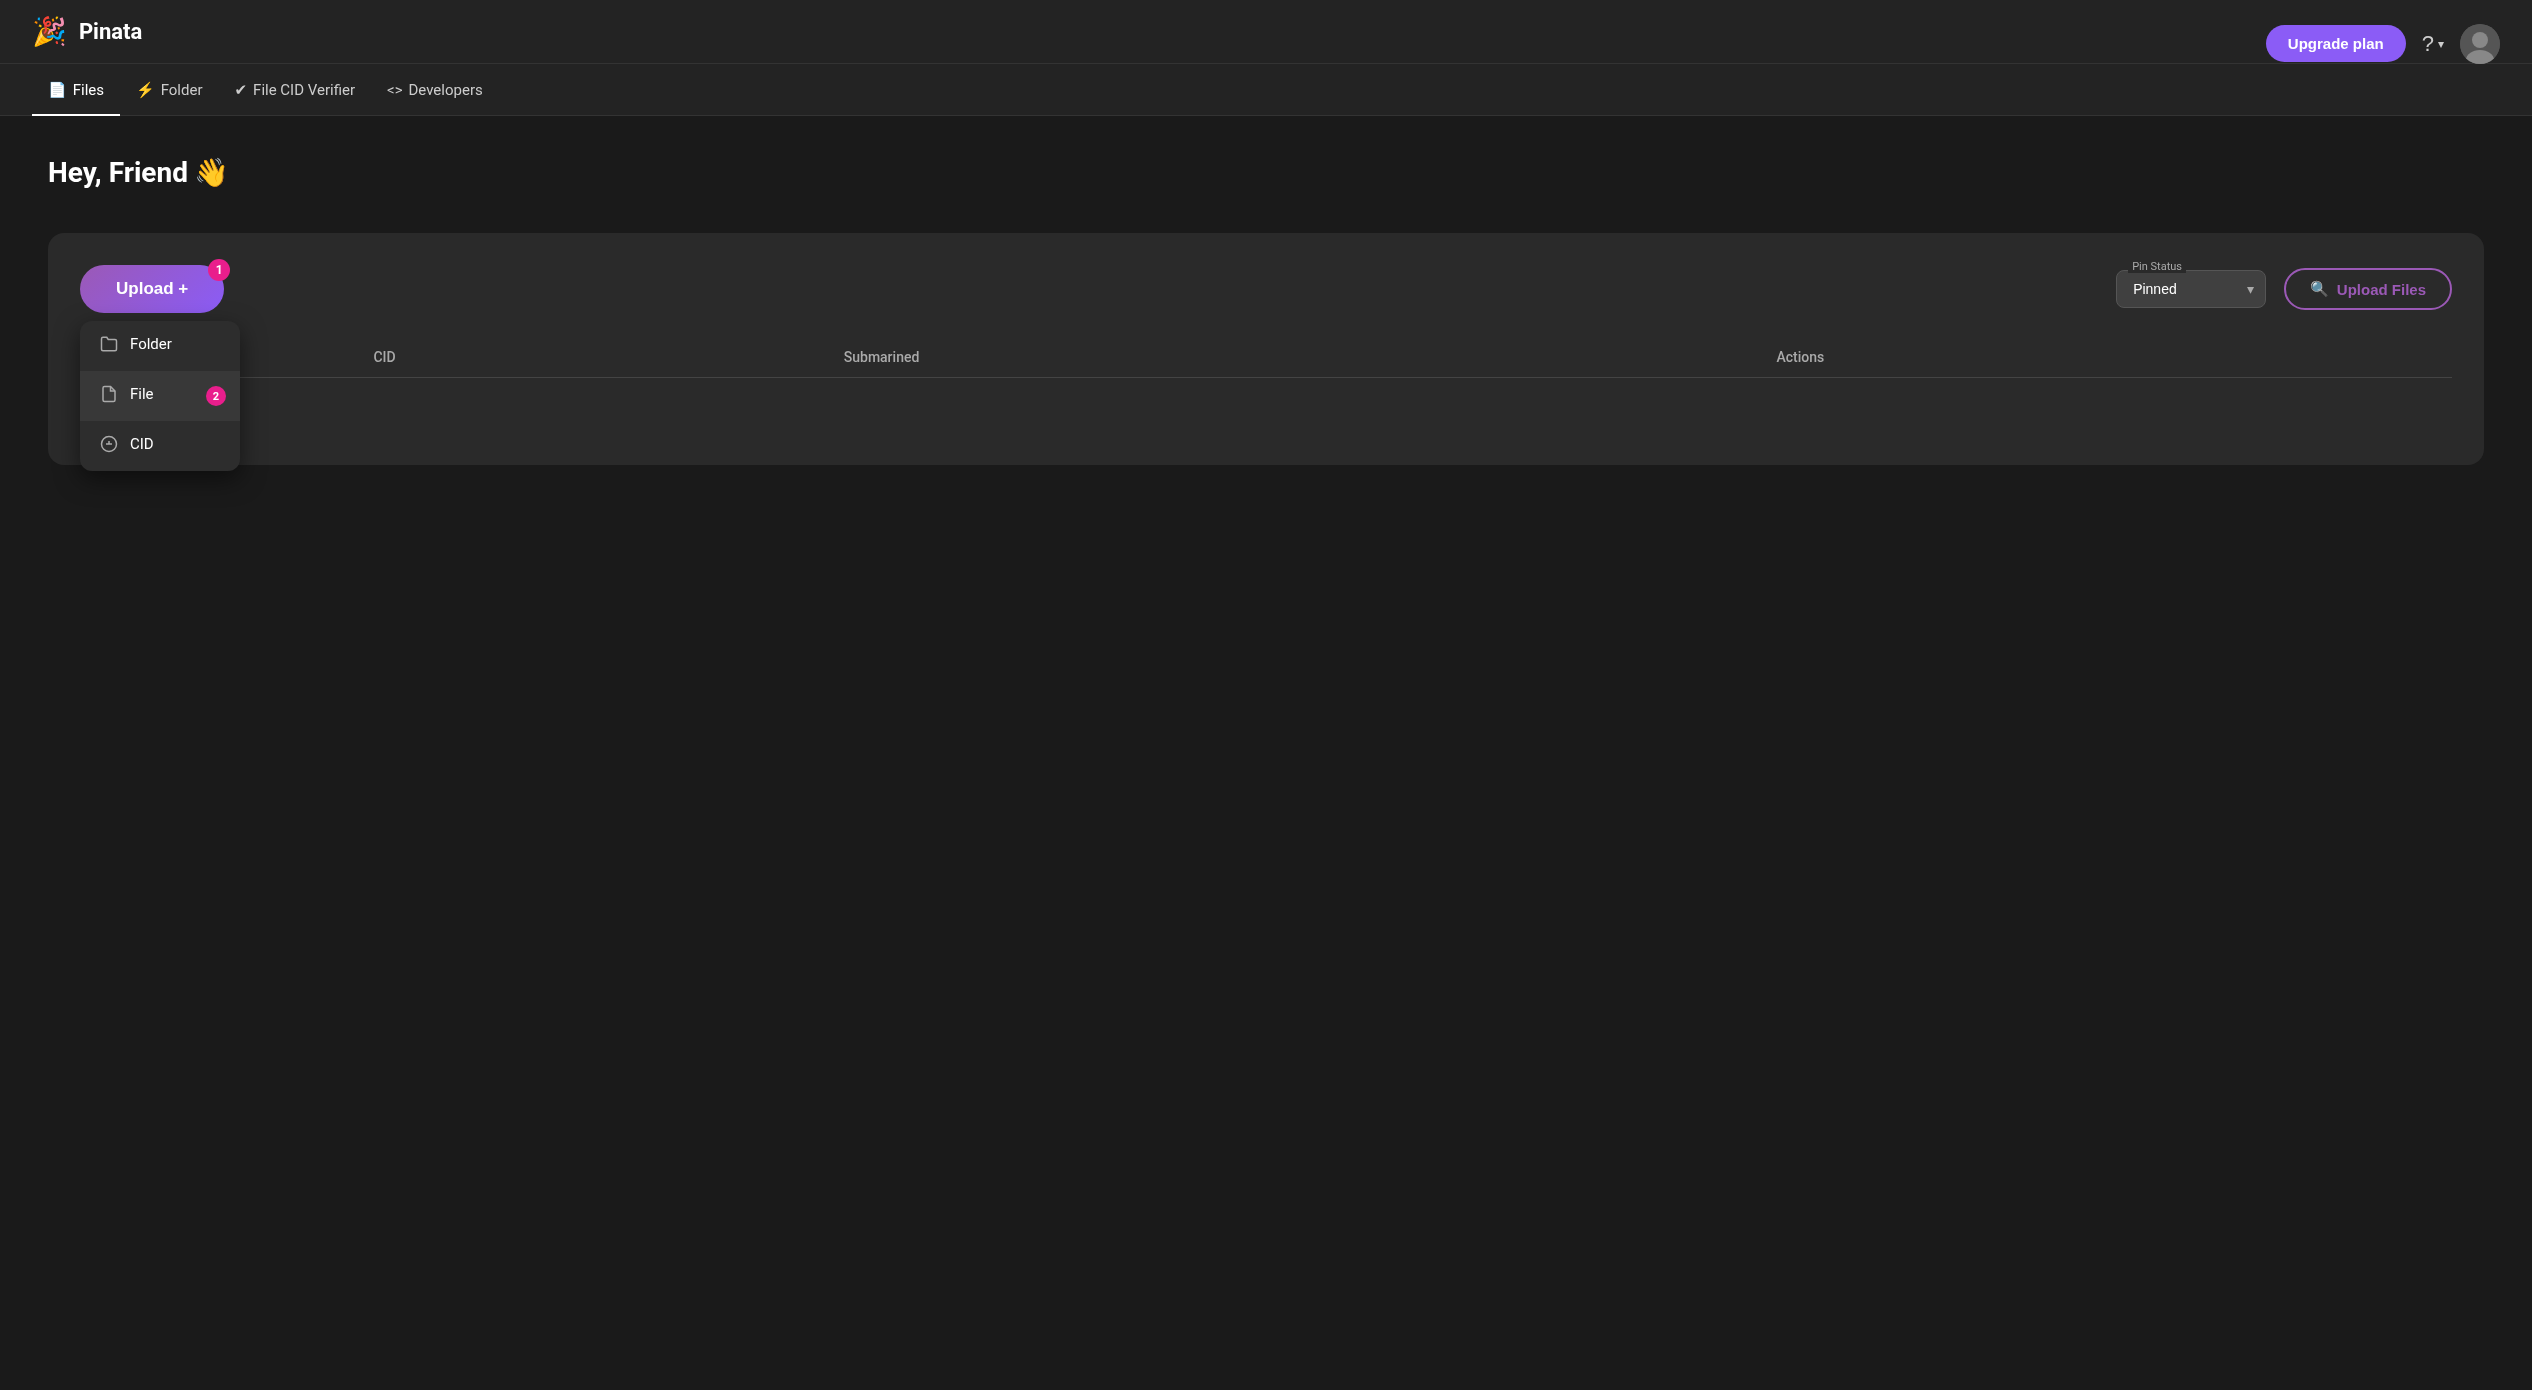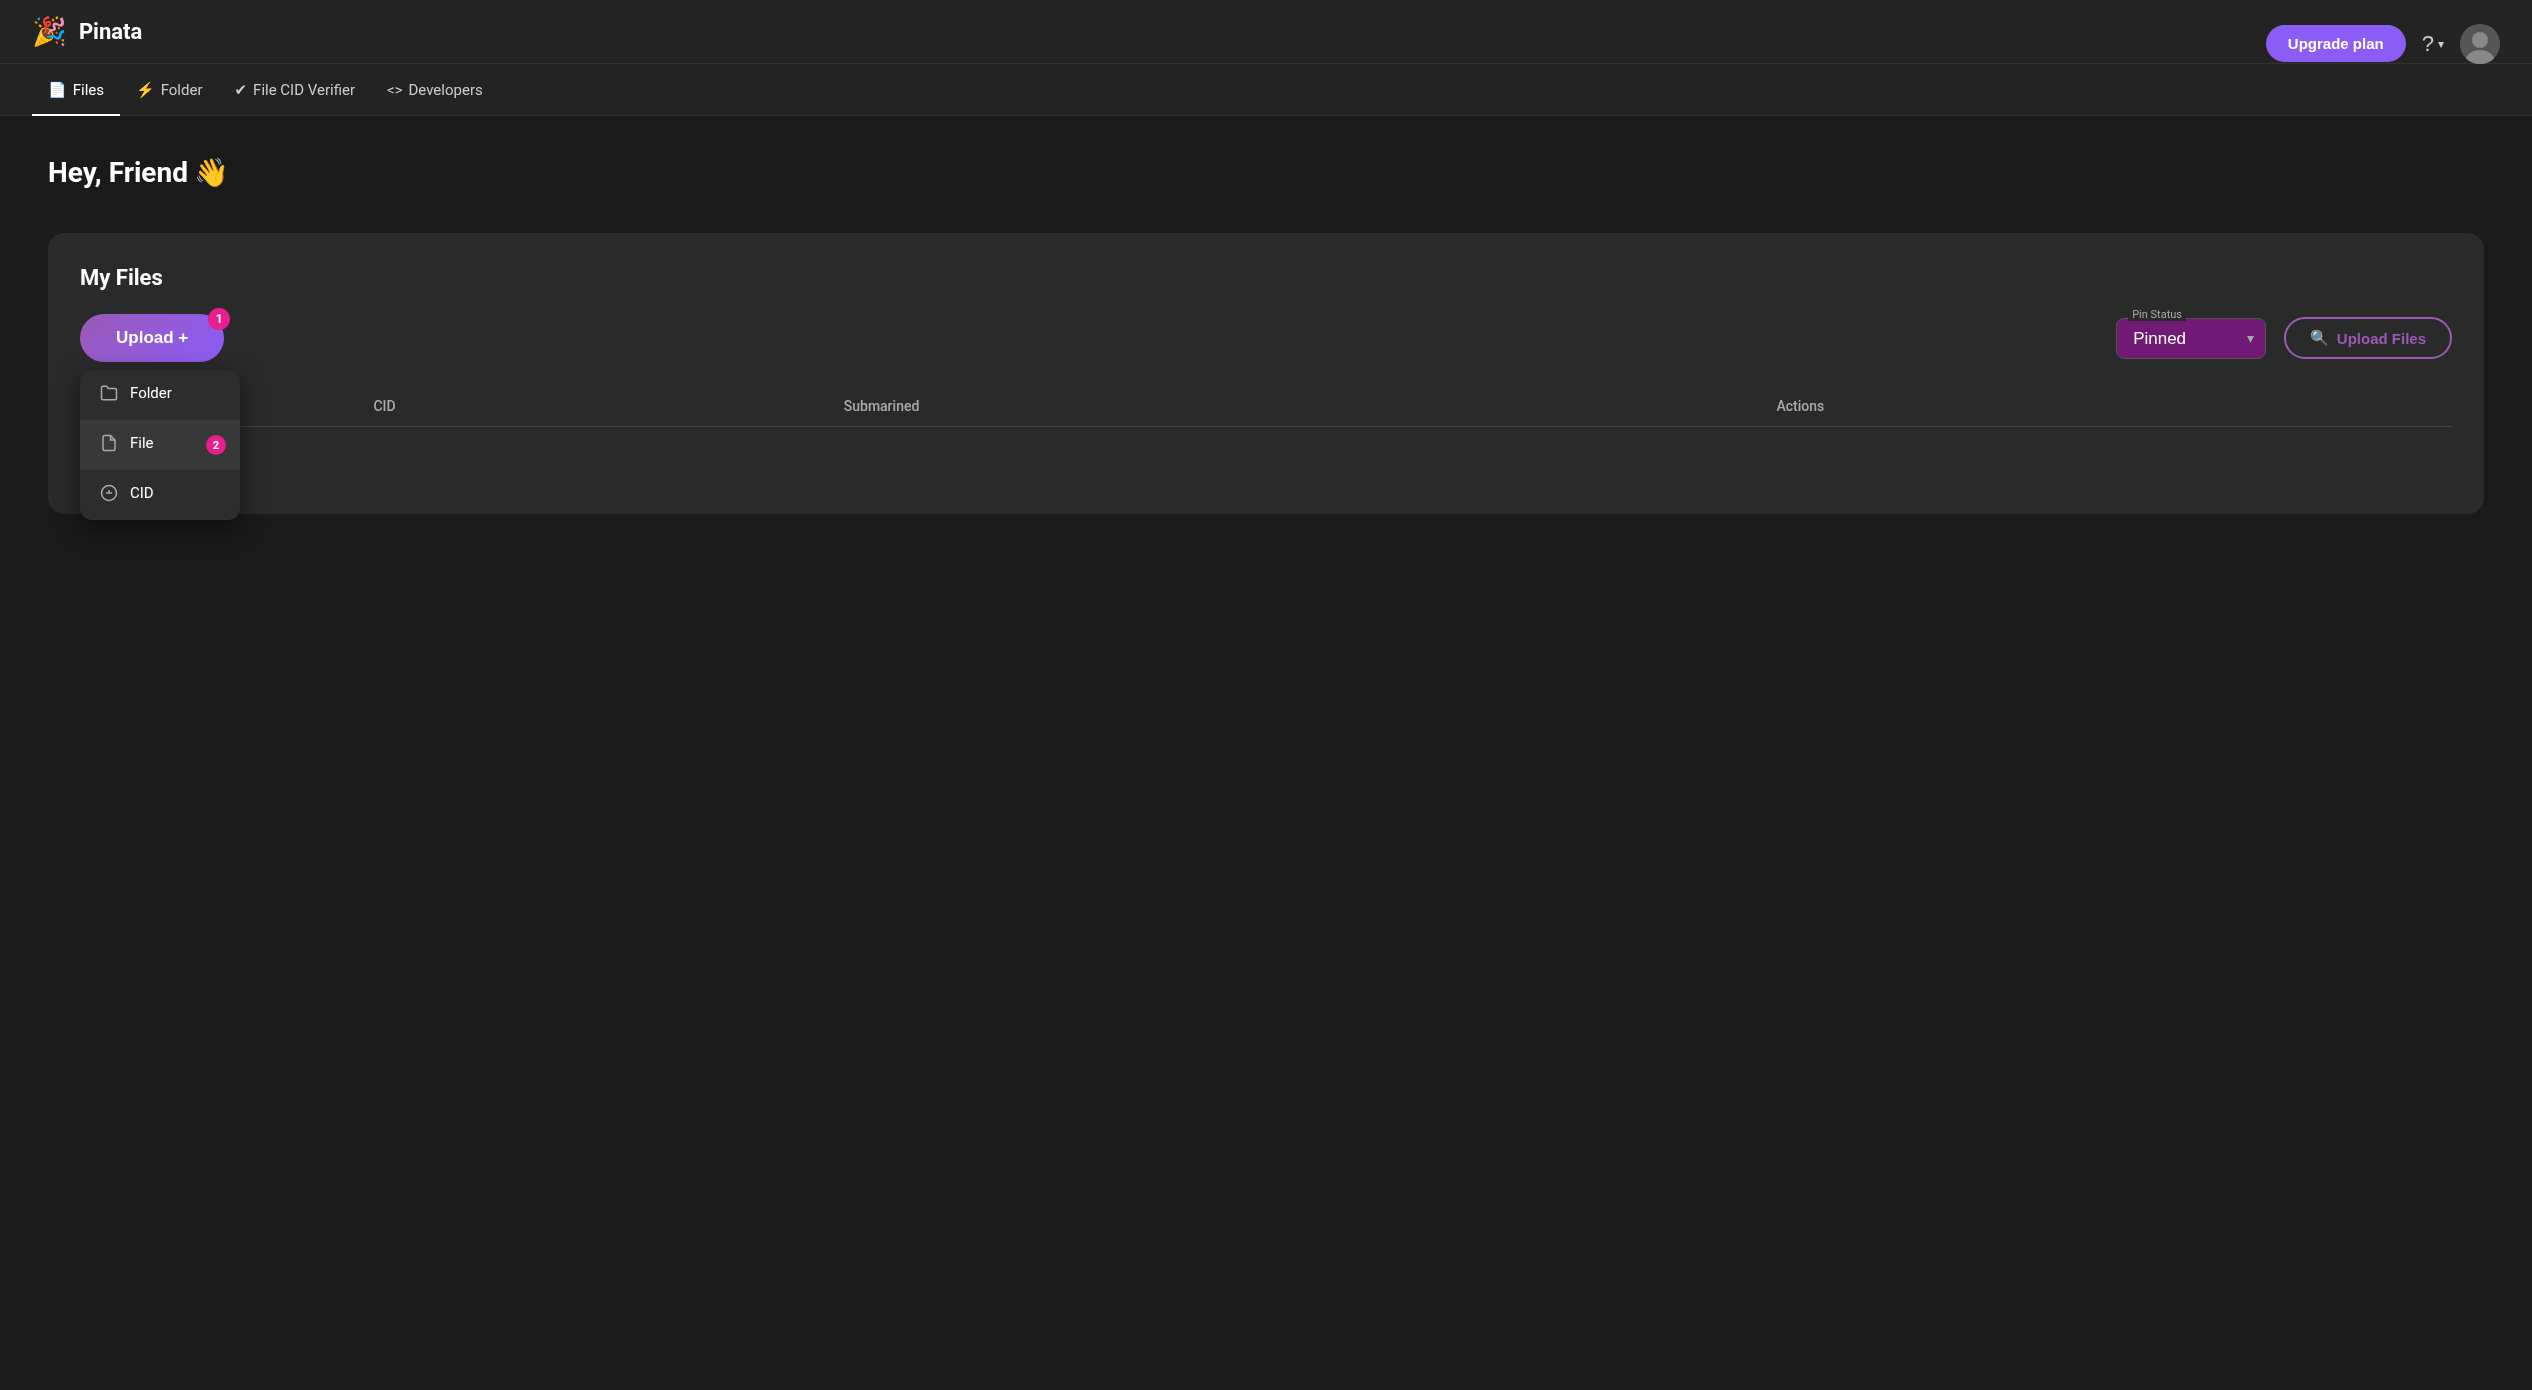--- a/index.html
+++ b/index.html
@@ -261,26 +261,26 @@
       position: absolute;
       top: -10px;
       left: 12px;
       font-size: 11px;
       color: #aaa;
       background-color: #2a2a2a;
       padding: 0 4px;
     }
 
     .pin-status-select {
-      background-color: #701a75;
+      background-color: #404040;
       color: #fff;
       border: 1px solid #555;
       border-radius: 8px;
       padding: 10px 40px 10px 16px;
-      font-size: 17px;
+      font-size: 14px;
       cursor: pointer;
       appearance: none;
       min-width: 150px;
     }
 
     .select-chevron {
       position: absolute;
       right: 12px;
       top: 50%;
       transform: translateY(-50%);
@@ -375,21 +375,20 @@
   <a class="nav-item">
     <span class="nav-icon">&lt;&gt;</span>
     <span>Developers</span>
   </a>
 </nav>
 
 <main class="main">
   <h1 class="page-greeting">Hey, Friend 👋</h1>
 
   <div class="files-card">
-    <div class="files-card-title">My Files</div>
 
     <div class="files-toolbar">
 
       <div class="upload-btn-wrapper">
         <button class="upload-btn">
           <span>Upload +</span>
         </button>
         <span class="upload-badge">1</span>
 
         <div class="dropdown-menu">

